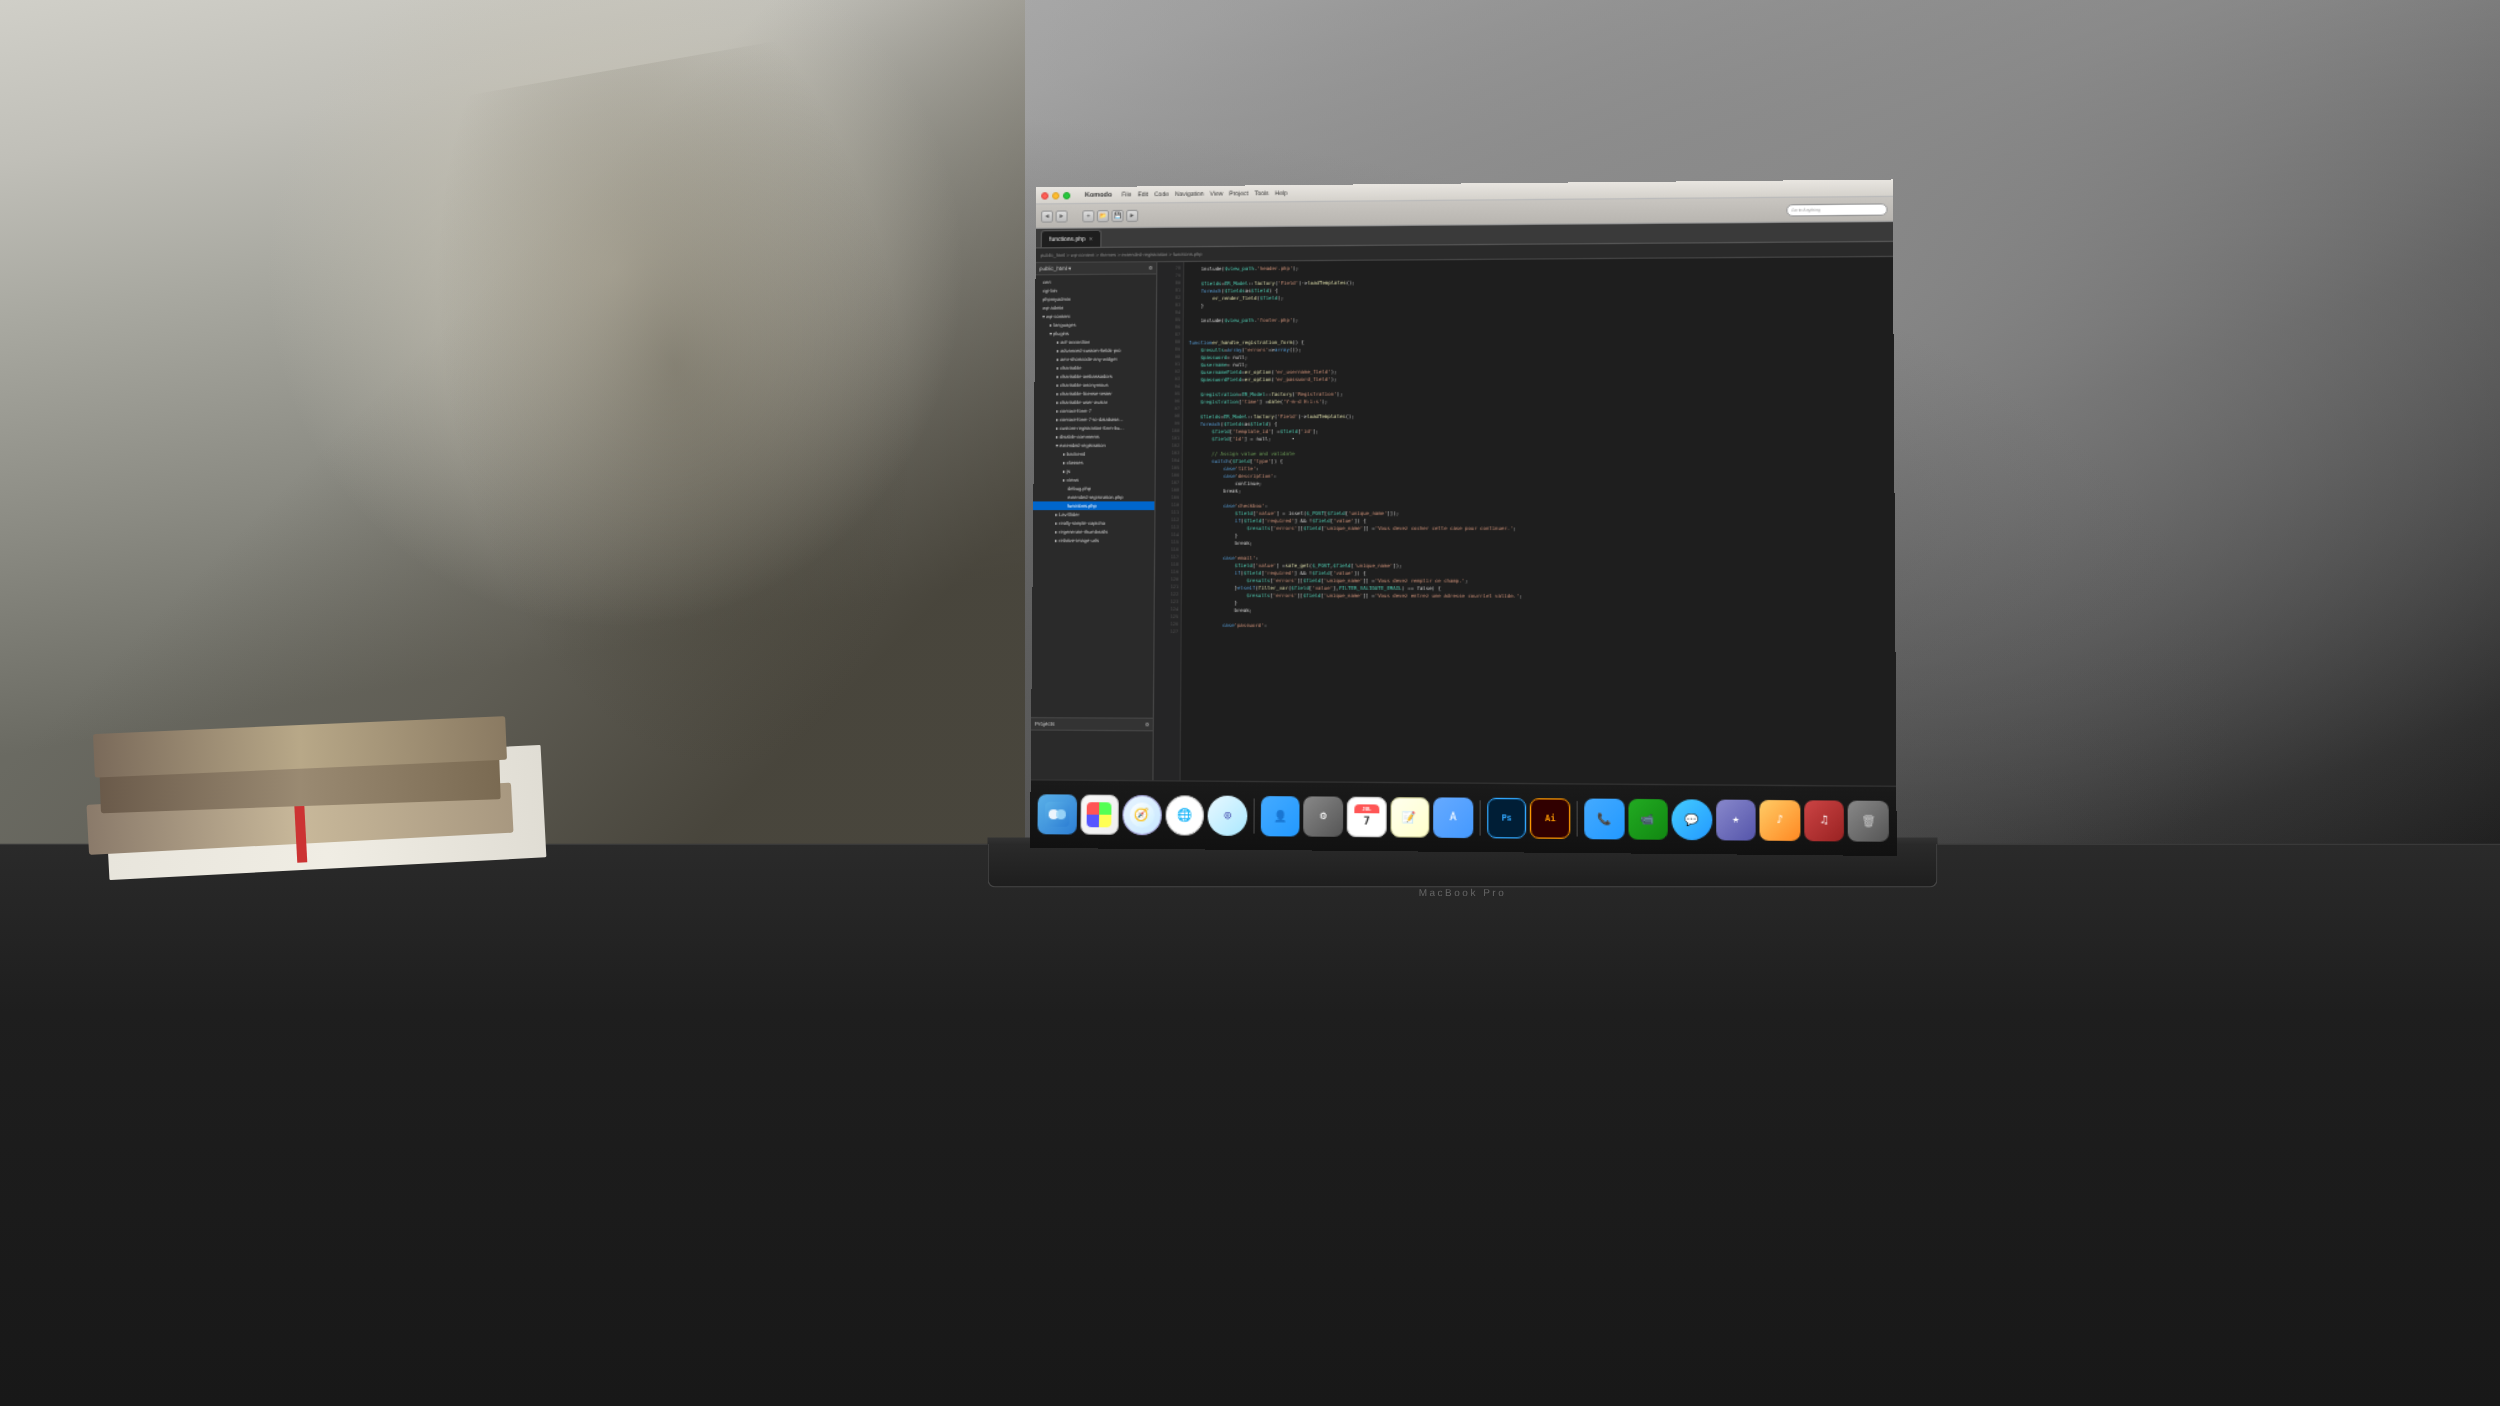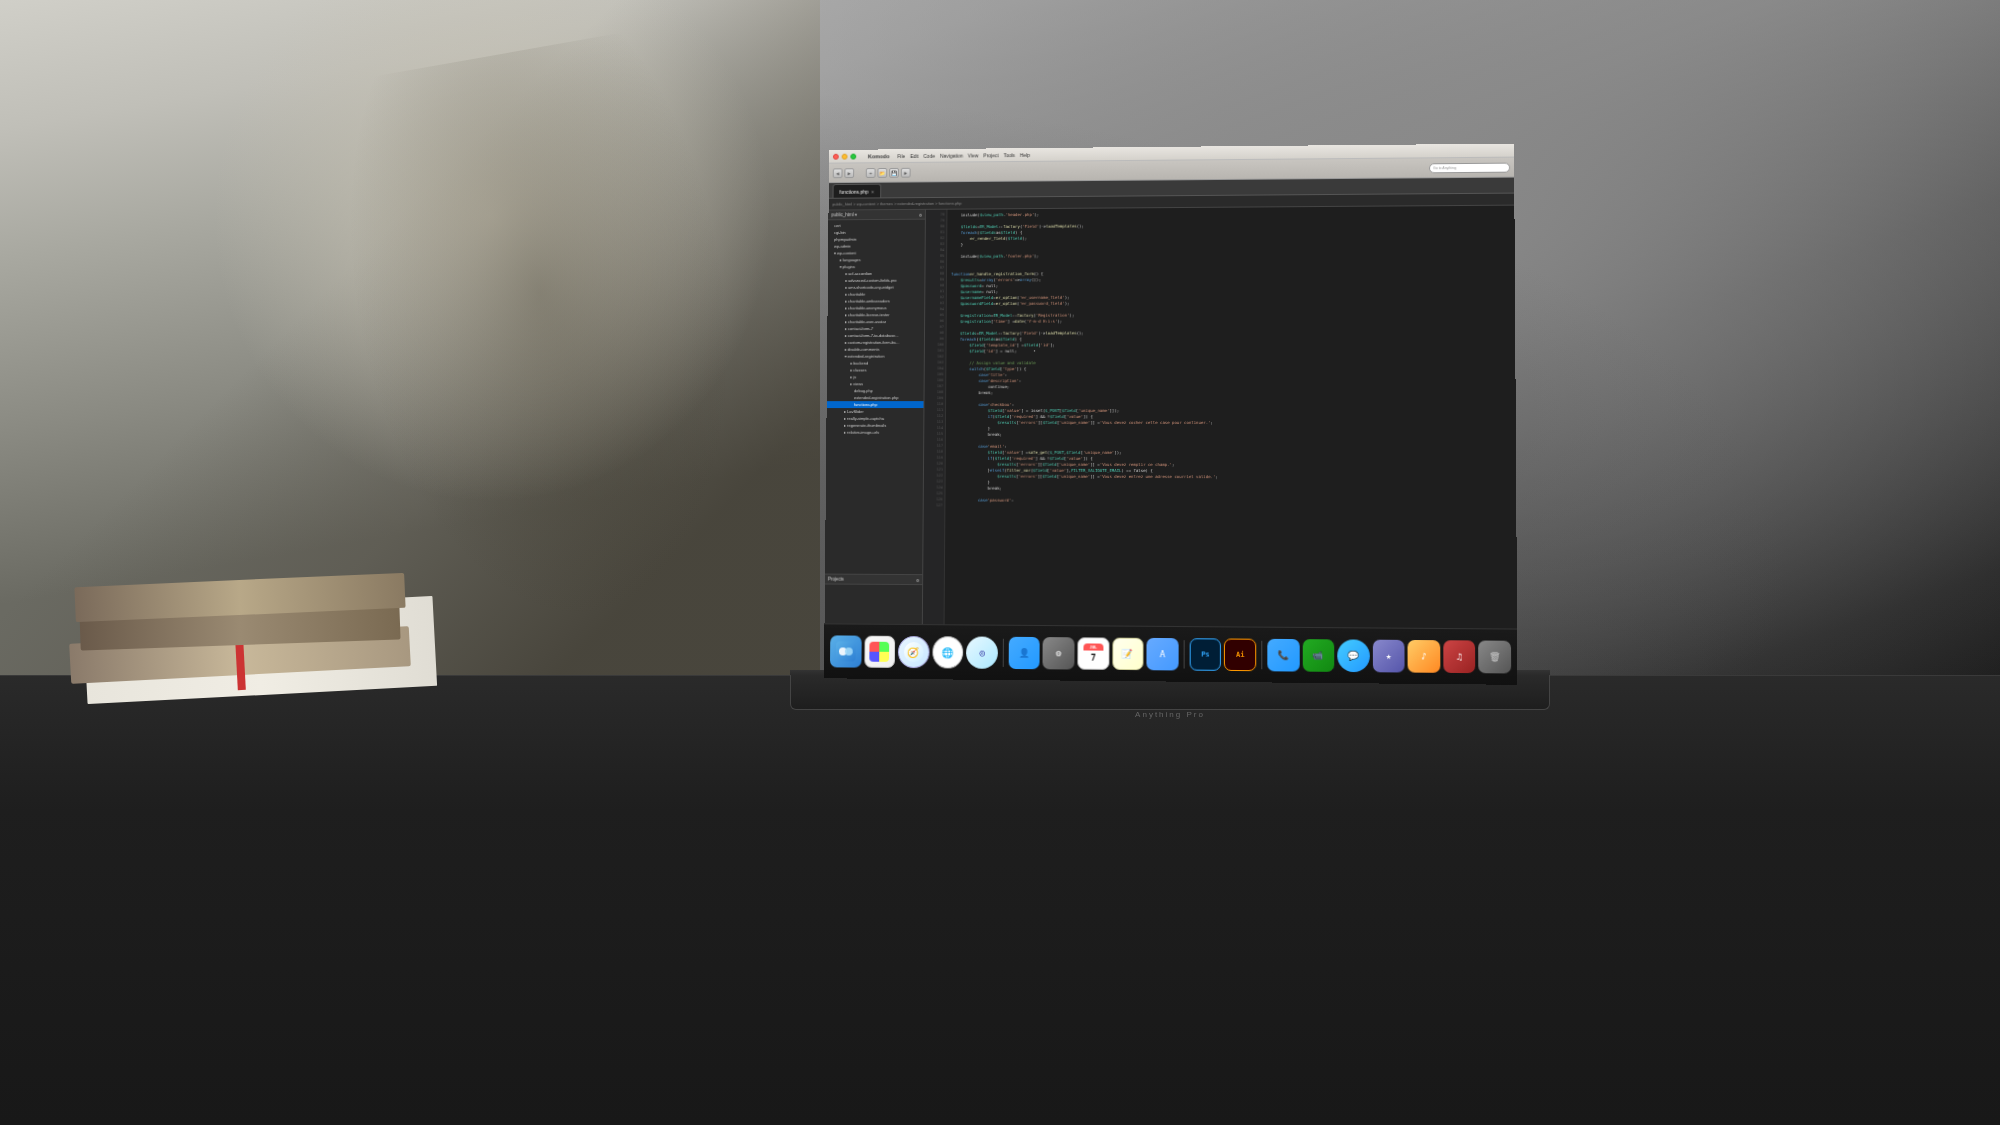--- a/index.html
+++ b/index.html
@@ -483,21 +483,21 @@
   <div class="book book-1">
     <div class="book-ribbon"></div>
   </div>
   <div class="book book-2"></div>
   <div class="book book-3"></div>
 </div>
 
 <div class="laptop-hinge"></div>
 
 <div class="laptop-base"></div>
-<div class="laptop-brand">Anything Pro</div>
+<div class="laptop-brand">MacBook Pro</div>
 
 <div class="laptop-perspective">
   <div class="komodo-window">
 
     <div class="menu-bar">
       <div class="menu-traffic-lights">
         <div class="traffic-light tl-red"></div>
         <div class="traffic-light tl-yellow"></div>
         <div class="traffic-light tl-green"></div>
       </div>

